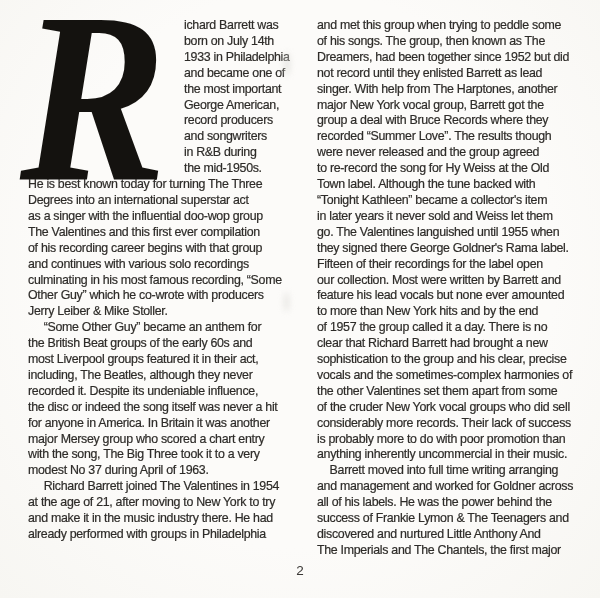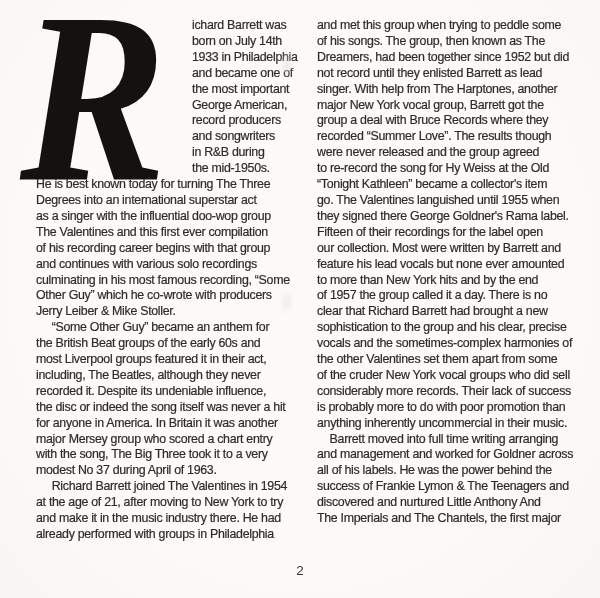--- a/index.html
+++ b/index.html
@@ -19,21 +19,21 @@
   .col {
     position: absolute;
     top: 18px;
     font-size: 12.4px;
     letter-spacing: -0.3px;
     line-height: 15.9px;
     color: #2e2c29;
     -webkit-text-stroke: 0.2px #2e2c29;
   }
   .col .line { white-space: pre; }
-  .col-left  { left: 28px;  width: 266px; margin-left: 8px; }
+  .col-left  { left: 28px;  width: 266px; }
   .col-right { left: 317px; width: 272px; }
   .dropcap-adjacent .line { margin-left: 156px; }
   .dropcap {
     position: absolute;
     left: 20px; top: -24px;
     font-family: "Liberation Serif", serif;
     font-style: italic;
     font-weight: bold;
     font-size: 244px;
     line-height: 1;
@@ -111,21 +111,23 @@
       <div class="line">and met this group when trying to peddle some</div>
       <div class="line">of his songs. The group, then known as The</div>
       <div class="line">Dreamers, had been together since 1952 but did</div>
       <div class="line">not record until they enlisted Barrett as lead</div>
       <div class="line">singer. With help from The Harptones, another</div>
       <div class="line">major New York vocal group, Barrett got the</div>
       <div class="line">group a deal with Bruce Records where they</div>
       <div class="line">recorded “Summer Love”. The results though</div>
       <div class="line">were never released and the group agreed</div>
       <div class="line">to re-record the song for Hy Weiss at the Old</div>
+      <div class="line">Town label. Although the tune backed with</div>
       <div class="line">“Tonight Kathleen” became a collector's item</div>
+      <div class="line">in later years it never sold and Weiss let them</div>
       <div class="line">go. The Valentines languished until 1955 when</div>
       <div class="line">they signed there George Goldner's Rama label.</div>
       <div class="line">Fifteen of their recordings for the label open</div>
       <div class="line">our collection. Most were written by Barrett and</div>
       <div class="line">feature his lead vocals but none ever amounted</div>
       <div class="line">to more than New York hits and by the end</div>
       <div class="line">of 1957 the group called it a day. There is no</div>
       <div class="line">clear that Richard Barrett had brought a new</div>
       <div class="line">sophistication to the group and his clear, precise</div>
       <div class="line">vocals and the sometimes-complex harmonies of</div>

